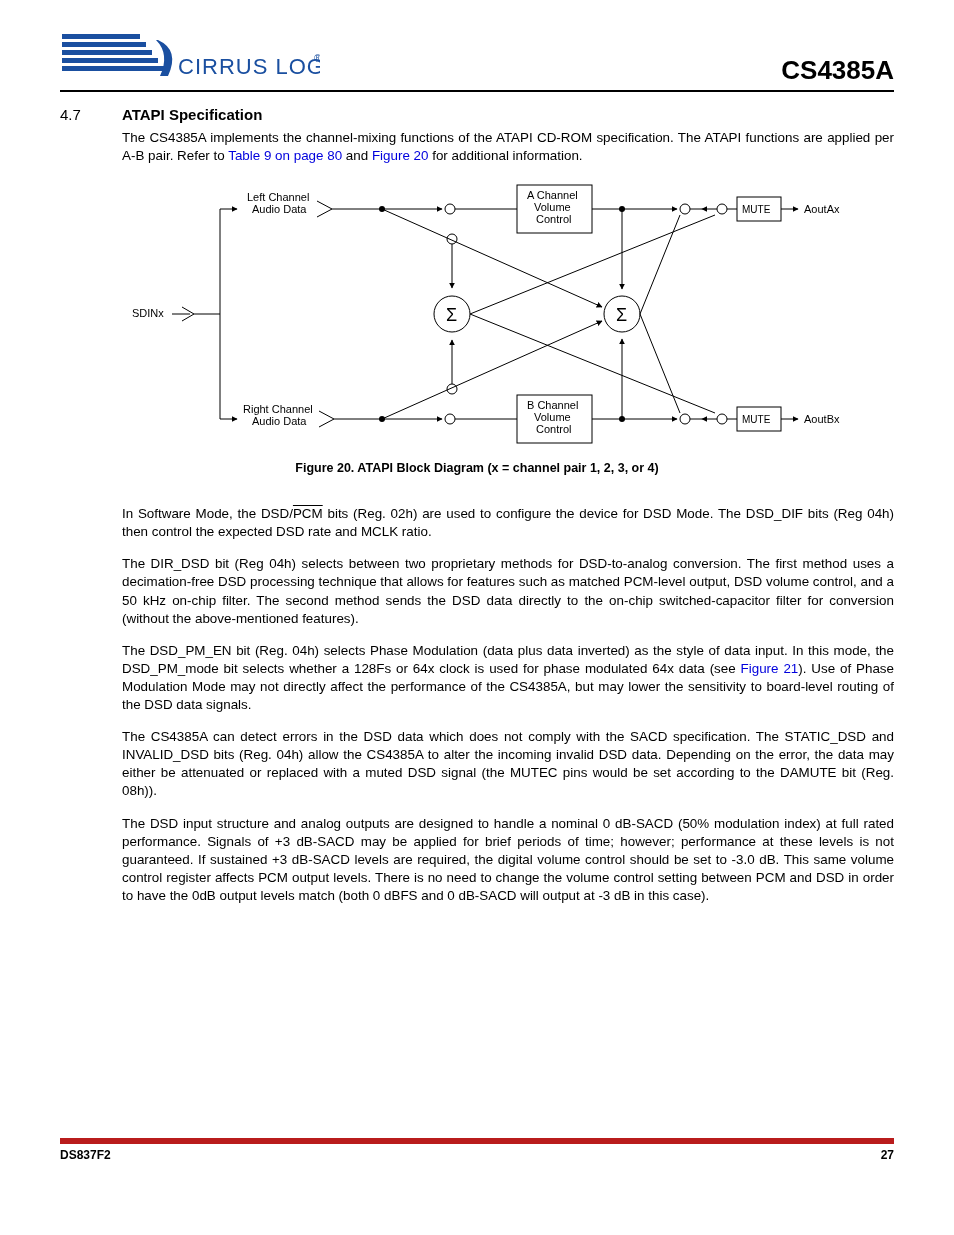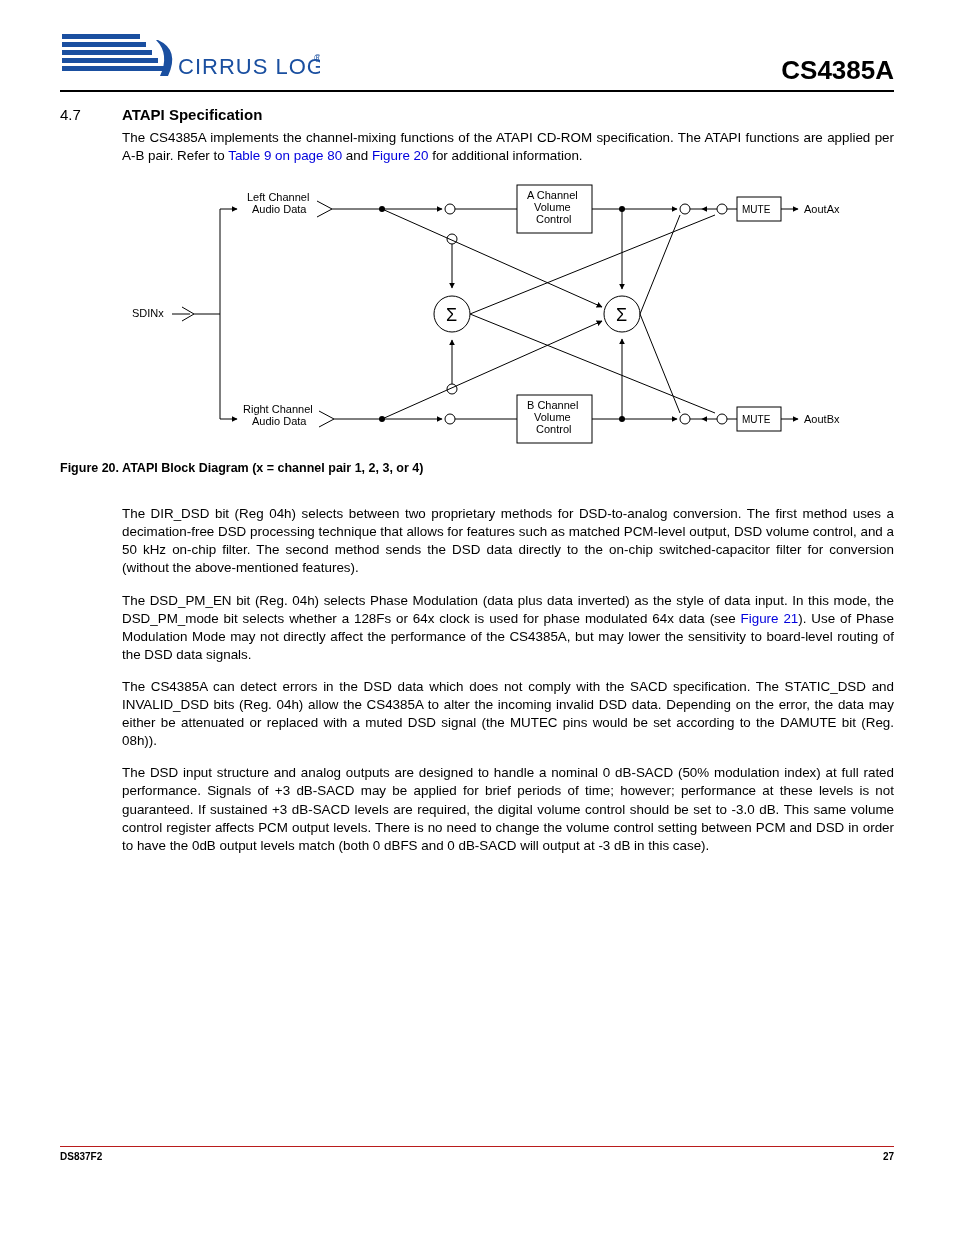--- a/index.html
+++ b/index.html
@@ -48,40 +48,41 @@
   }
   .body-text {
     margin-left: 62px;
     font-size: 13.4px;
     line-height: 1.35;
     text-align: justify;
     margin-bottom: 14px;
   }
   .link { color: #0000dd; }
   .figure-caption {
+    text-align: center;
     font-weight: bold;
     font-size: 12.5px;
     margin: 8px 0 30px 0;
   }
   .diagram-wrap {
     margin: 10px 0 8px 62px;
   }
   .overline {
     text-decoration: overline;
   }
   .footer {
     position: absolute;
     bottom: 18px;
     left: 60px;
     right: 60px;
-    border-top: 1px solid #b91c1c;
+    border-top: 6px solid #b91c1c;
     padding-top: 4px;
     display: flex;
     justify-content: space-between;
-    font-size: 10px;
+    font-size: 12px;
     font-weight: bold;
   }
   svg text { font-family: Arial, Helvetica, sans-serif; }
 </style>
 </head>
 <body>
 
 <div class="page">
 
   <div class="header-row">
@@ -198,20 +199,23 @@
       <line x1="518" y1="135" x2="558" y2="234" stroke="#000"></line>
 
       <line x1="500" y1="30" x2="500" y2="110" stroke="#000" marker-end="url(#arrow)"></line>
       <line x1="500" y1="240" x2="500" y2="160" stroke="#000" marker-end="url(#arrow)"></line>
     </svg>
   </div>
 
   <div class="figure-caption">Figure 20.  ATAPI Block Diagram (x = channel pair 1, 2, 3, or 4)</div>
 
 
+  <div class="body-text">
+    <span>In Software Mode, the DSD/</span><span class="overline">PCM</span><span> bits (Reg. 02h) are used to configure the device for DSD Mode. The DSD_DIF bits (Reg 04h) then control the expected DSD rate and MCLK ratio.</span>
+  </div>
 
   <div class="body-text">The DIR_DSD bit (Reg 04h) selects between two proprietary methods for DSD-to-analog conversion. The first method uses a decimation-free DSD processing technique that allows for features such as matched PCM-level output, DSD volume control, and a 50 kHz on-chip filter. The second method sends the DSD data directly to the on-chip switched-capacitor filter for conversion (without the above-mentioned features).</div>
 
   <div class="body-text">
     <span>The DSD_PM_EN bit (Reg. 04h) selects Phase Modulation (data plus data inverted) as the style of data input. In this mode, the DSD_PM_mode bit selects whether a 128Fs or 64x clock is used for phase modulated 64x data (see </span><span class="link">Figure 21</span><span>). Use of Phase Modulation Mode may not directly affect the performance of the CS4385A, but may lower the sensitivity to board-level routing of the DSD data signals.</span>
   </div>
 
   <div class="body-text">The CS4385A can detect errors in the DSD data which does not comply with the SACD specification. The STATIC_DSD and INVALID_DSD bits (Reg. 04h) allow the CS4385A to alter the incoming invalid DSD data. Depending on the error, the data may either be attenuated or replaced with a muted DSD signal (the MUTEC pins would be set according to the DAMUTE bit (Reg. 08h)).</div>
 
 

